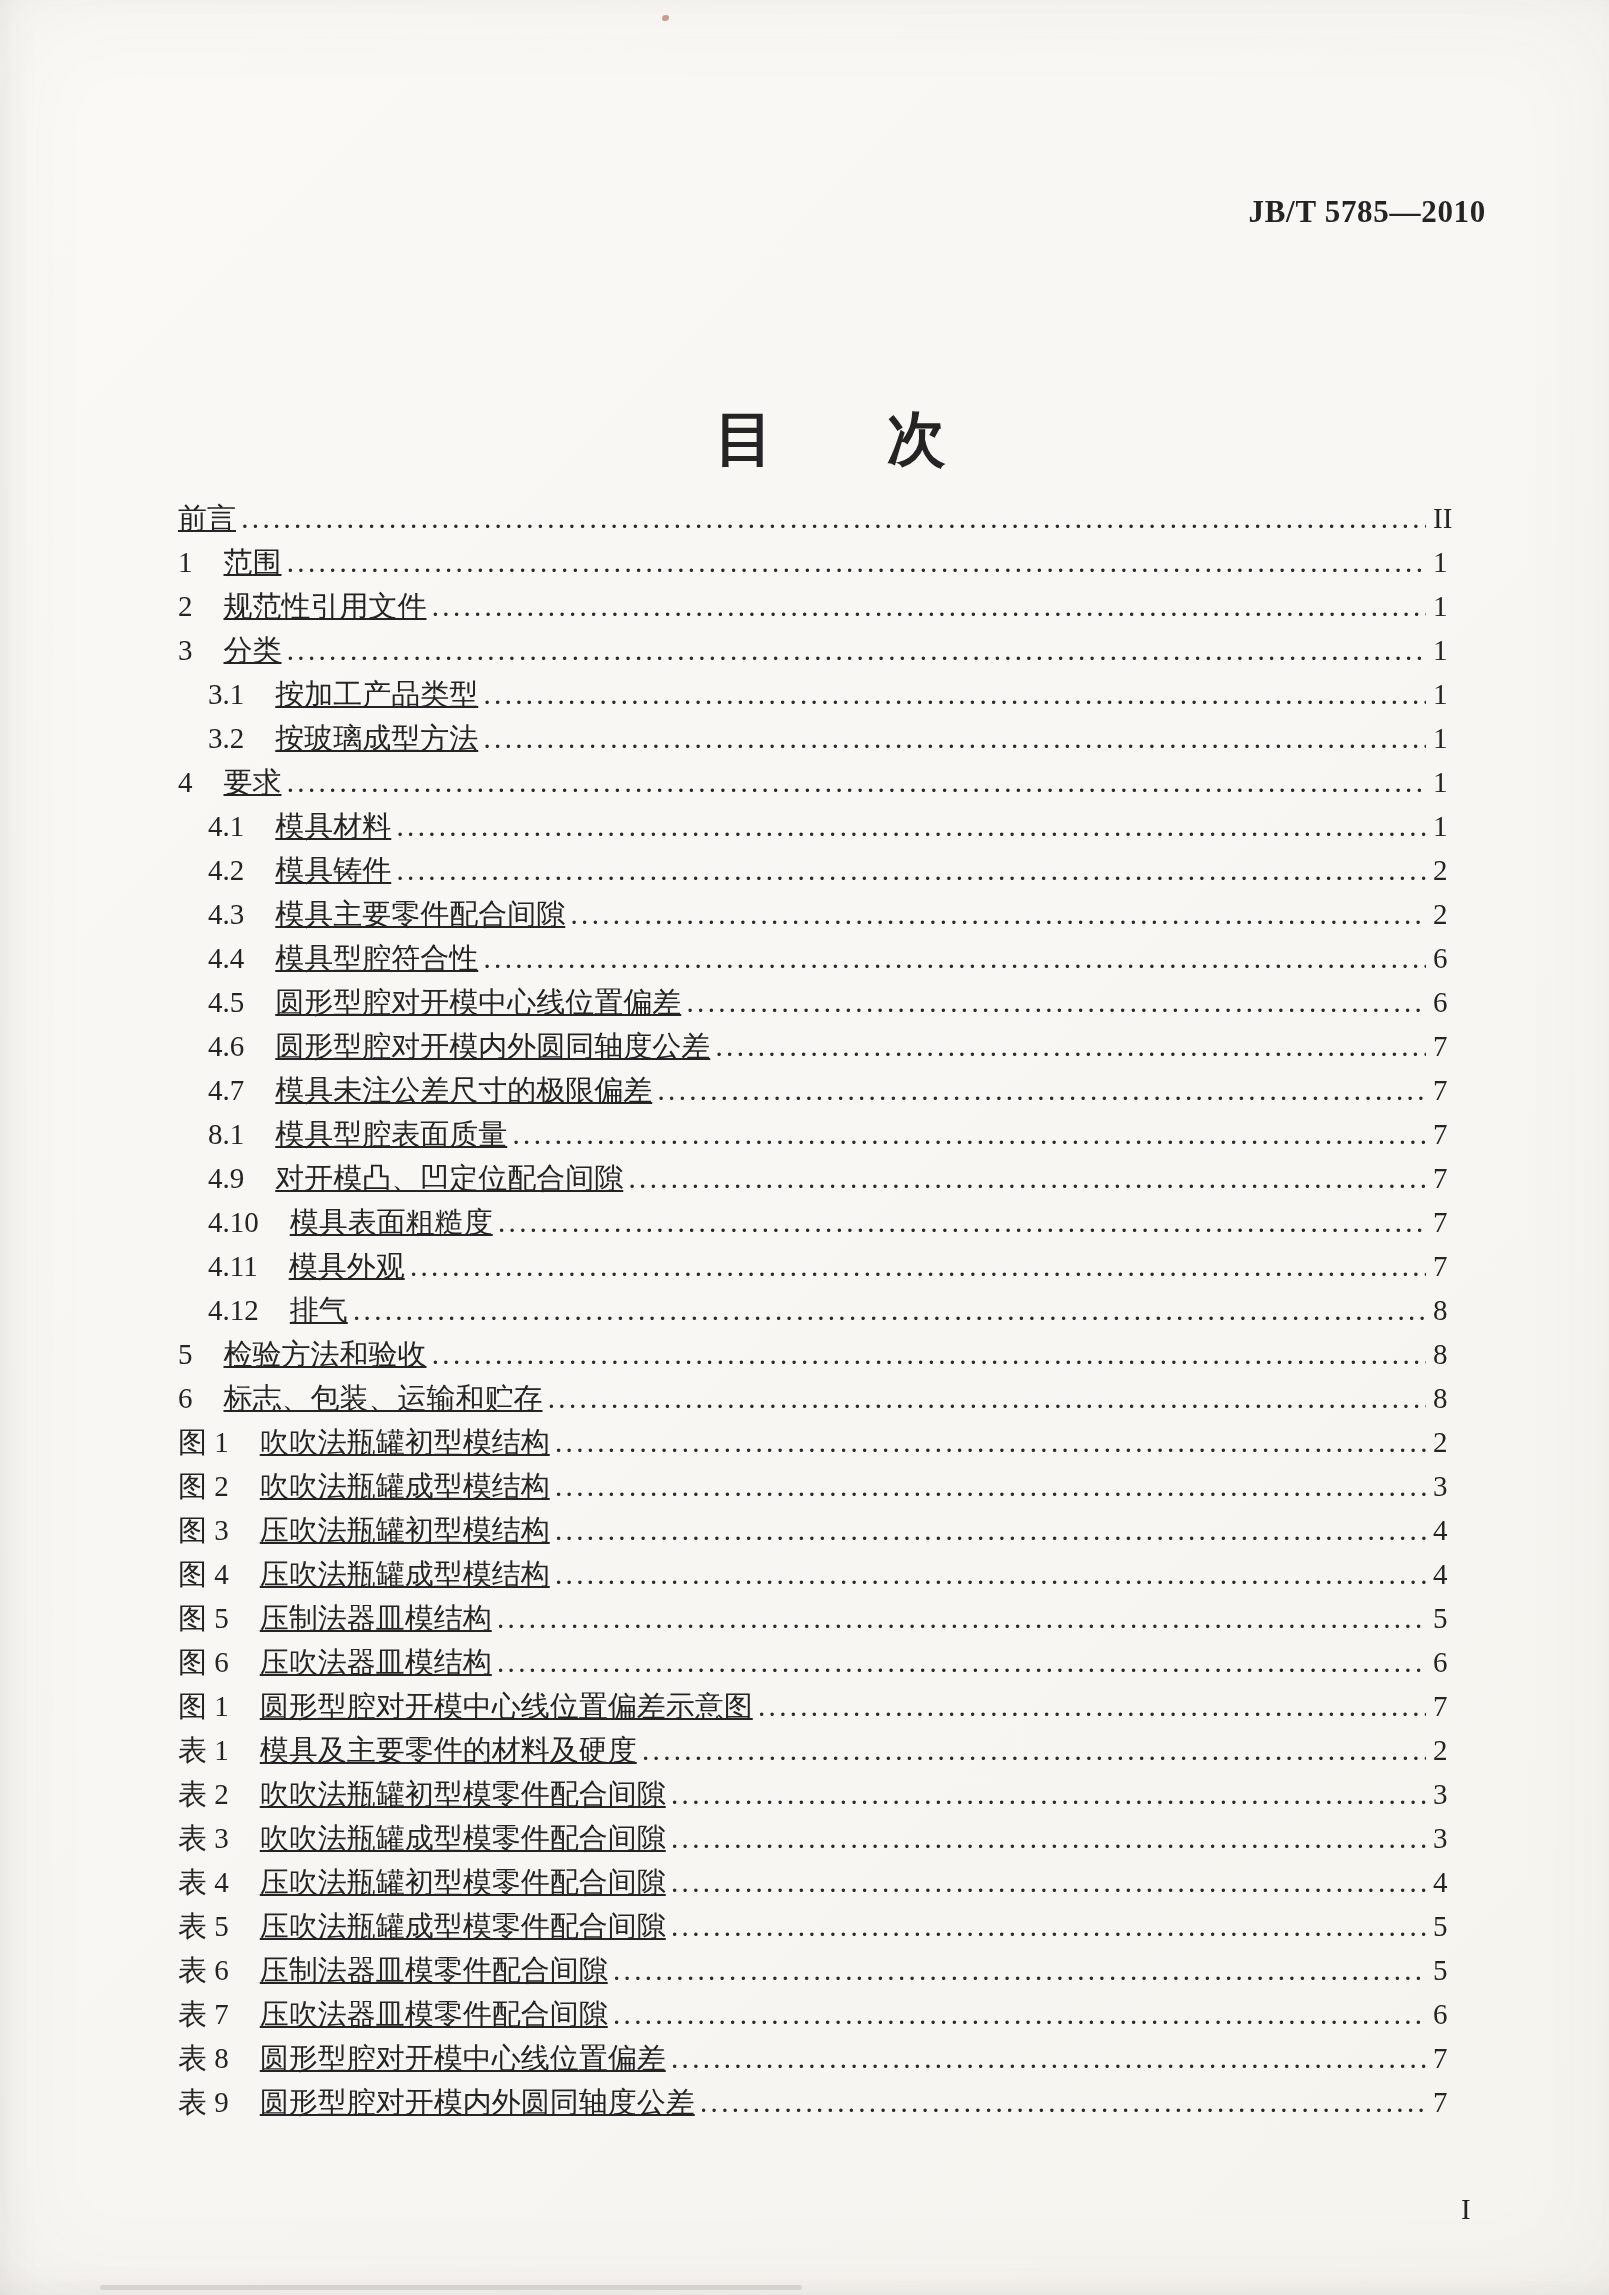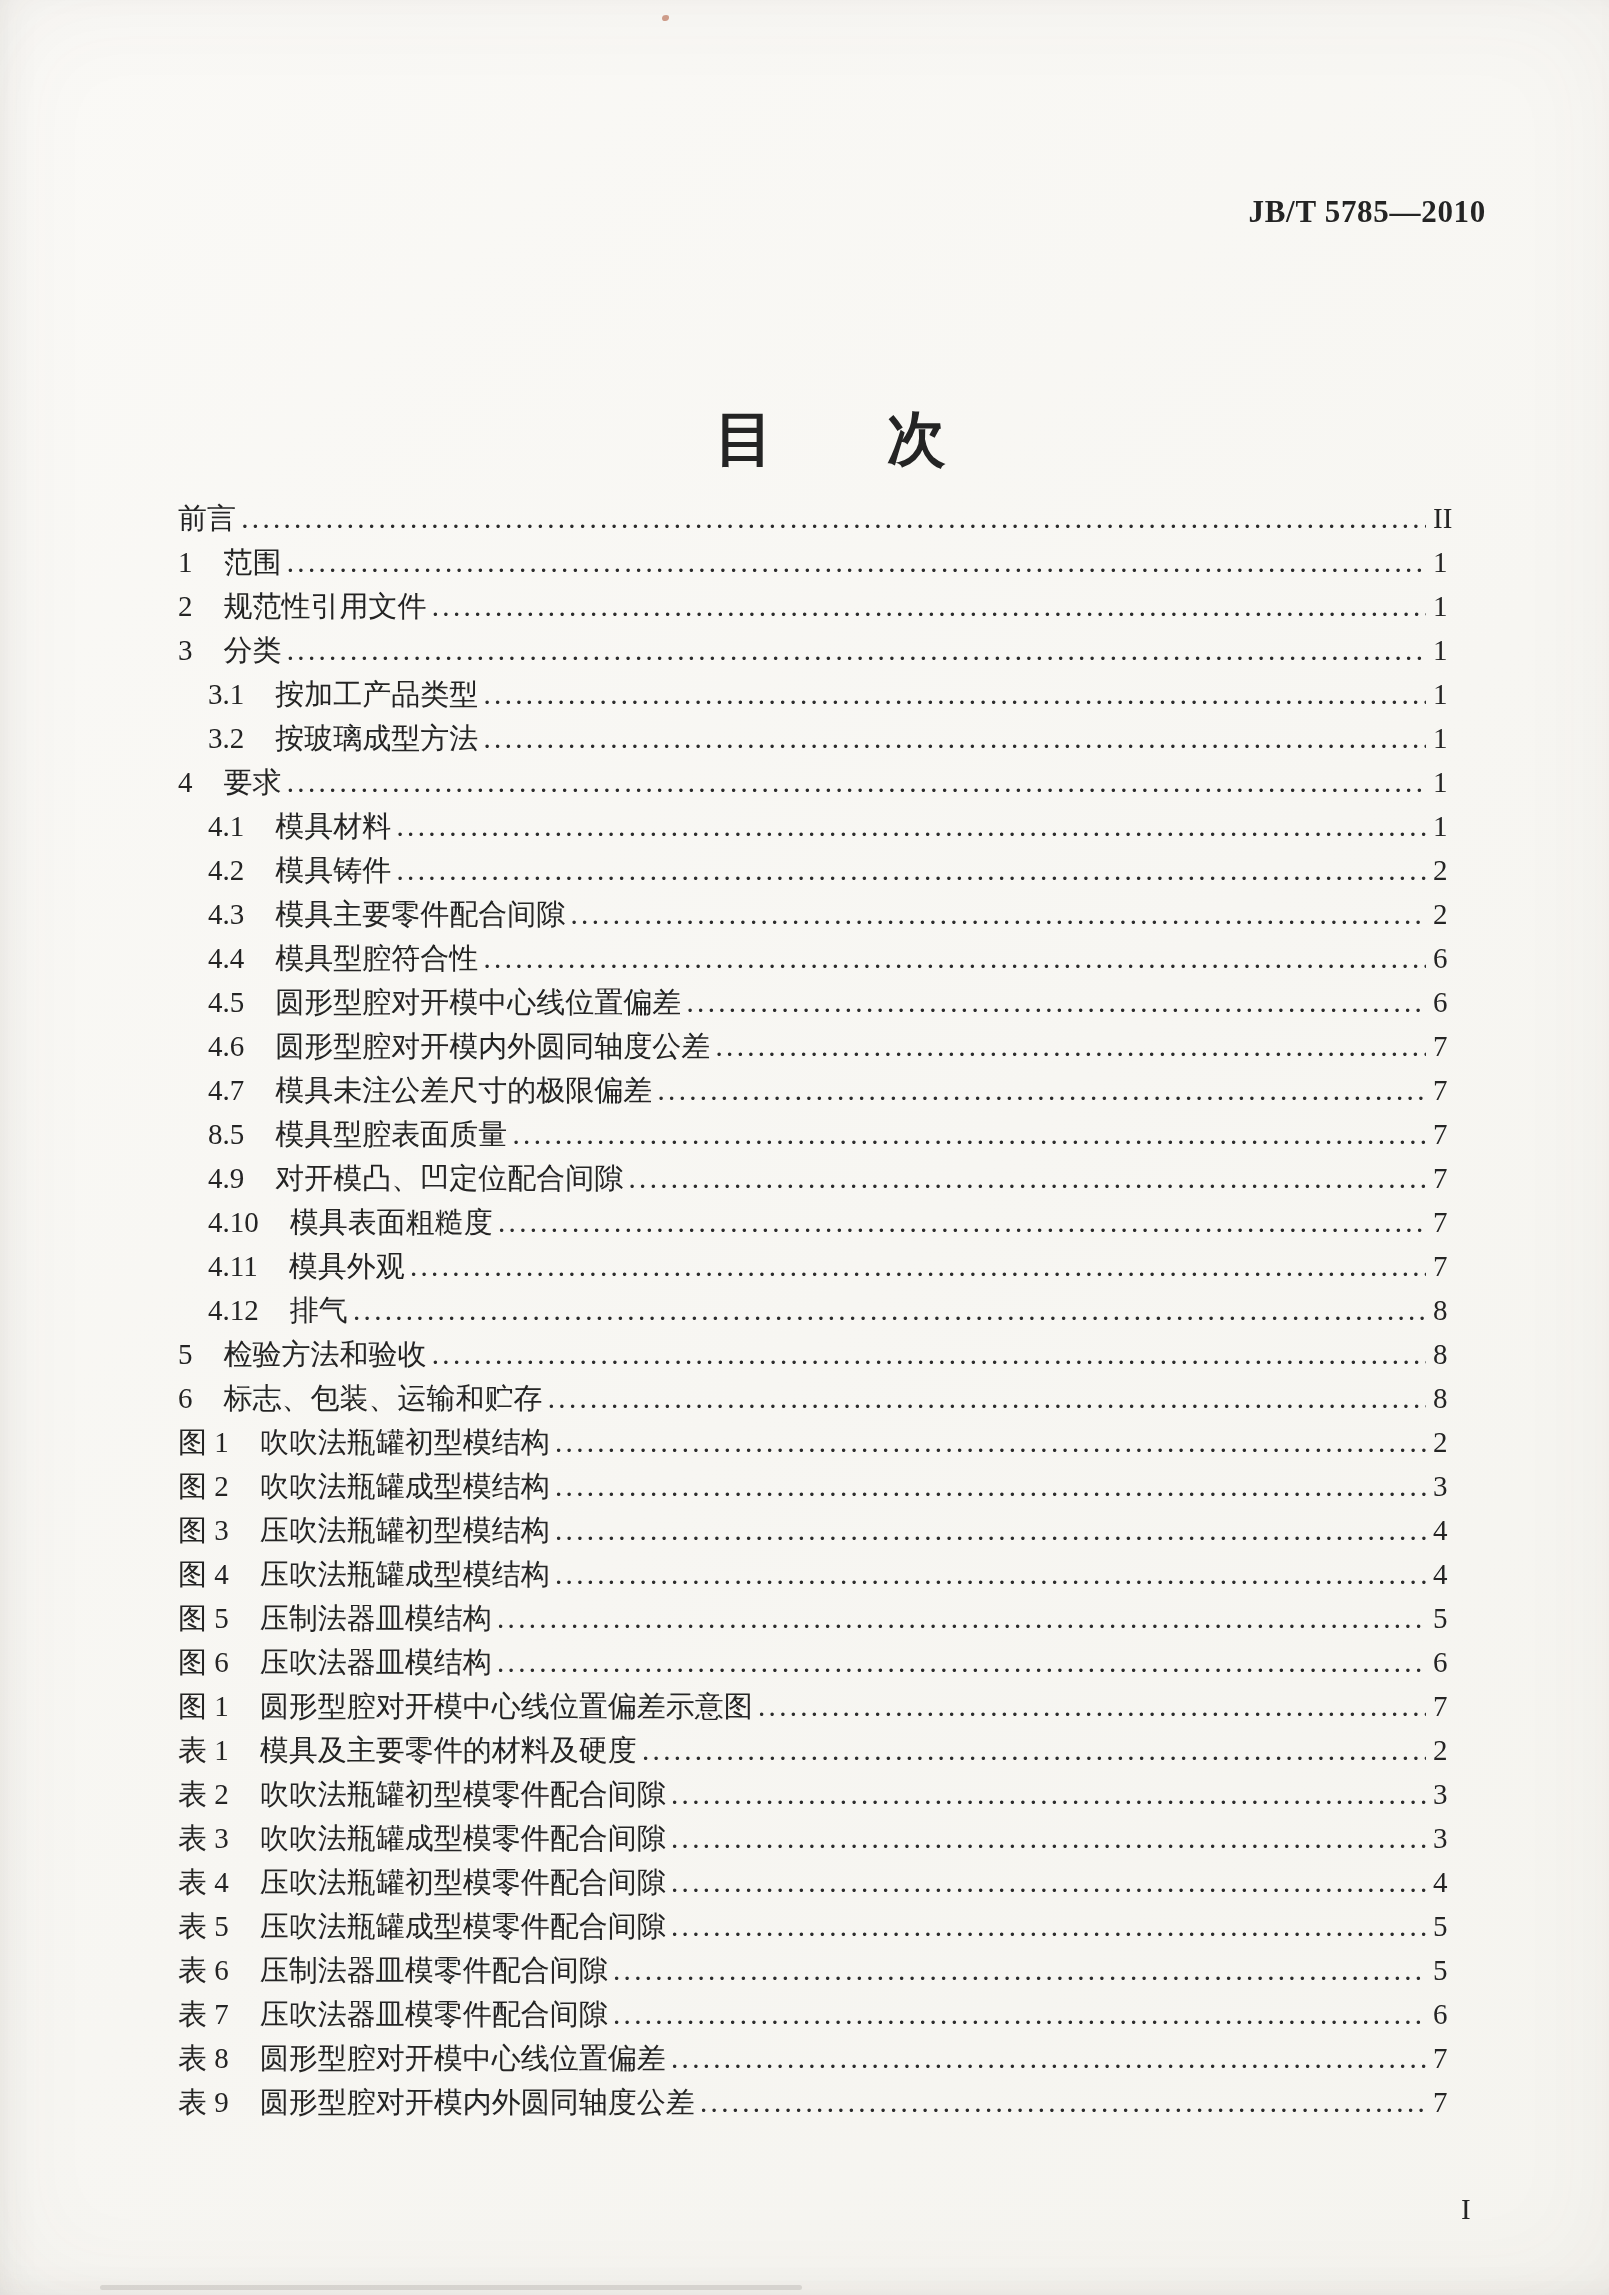--- a/index.html
+++ b/index.html
@@ -56,21 +56,21 @@
     line-height: 44px;
     font-size: 29px;
     white-space: nowrap;
   }
   .row[data-level="1"] { padding-left: 30px; }
   .num {
     margin-right: 31px;
     white-space: pre;
   }
   .num:empty { display: none; }
-  .label { flex-shrink: 0; }
+  .label { flex-shrink: 0; text-decoration: underline; }
   .dots {
     flex: 1;
     overflow: hidden;
     white-space: nowrap;
     margin: 0 6.7px 0 5.3px;
     letter-spacing: 3.3px;
     color: #2c2c2c;
   }
   .dots::after {
     content: "..........................................................................................................................................................................................................................";
@@ -213,21 +213,21 @@
       </div>
 
       <div class="row" data-level="1">
         <span class="num">4.7</span>
         <span class="label">模具未注公差尺寸的极限偏差</span>
         <span class="dots"></span>
         <span class="page-num">7</span>
       </div>
 
       <div class="row" data-level="1">
-        <span class="num">8.5</span>
+        <span class="num">8.1</span>
         <span class="label">模具型腔表面质量</span>
         <span class="dots"></span>
         <span class="page-num">7</span>
       </div>
 
       <div class="row" data-level="1">
         <span class="num">4.9</span>
         <span class="label">对开模凸、凹定位配合间隙</span>
         <span class="dots"></span>
         <span class="page-num">7</span>

